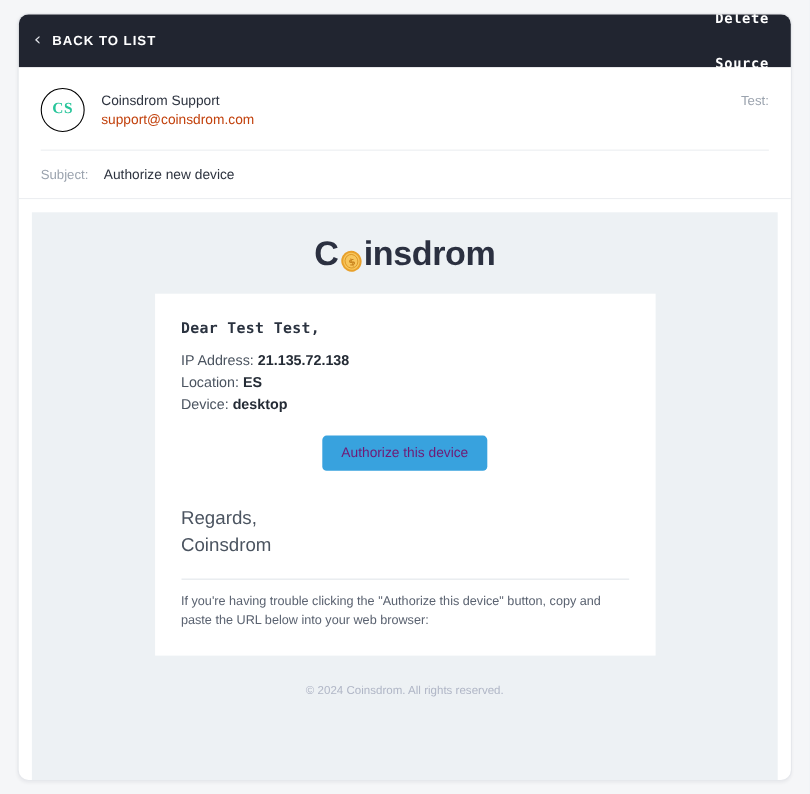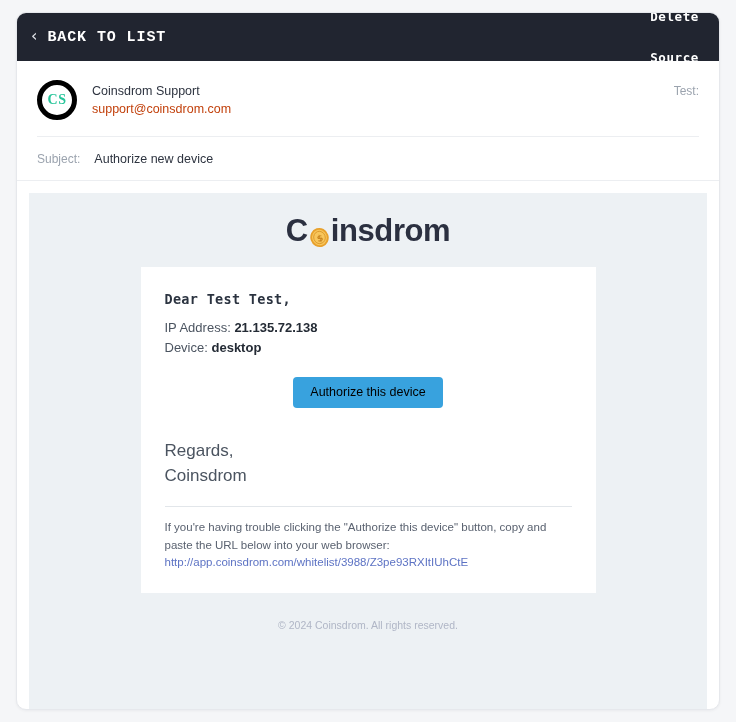--- a/index.html
+++ b/index.html
@@ -47,23 +47,23 @@
   }
   .chev {
     display: inline-block;
     font-size: 16px;
     line-height: 1;
     color: #e3e5ea;
     font-family: "DejaVu Sans", sans-serif;
     transform: translateY(-1px);
   }
   .back-label {
-    font-family: Liberation Mono, monospace;
-    font-weight: bold;
-    font-size: 15px;
+    font-family: Liberation Sans, sans-serif;
+    font-weight: bold;
+    font-size: 12px;
     letter-spacing: 0.9px;
     color: #ffffff;
   }
   .toolbar-spacer { flex: 1; }
   .toolbar-actions {
     display: flex;
     align-items: center;
     gap: 26px;
     flex-direction: column;
   }
@@ -80,21 +80,21 @@
   
   .sender-row {
     display: flex;
     align-items: flex-start;
     padding: 19px 20px 16px 20px;
   }
   .avatar {
     width: 40px;
     height: 40px;
     border-radius: 50%;
-    border: 5px solid #000000;
+    border: 1px solid #000000;
     display: flex;
     align-items: center;
     justify-content: center;
     flex: 0 0 auto;
     margin-right: 15px;
     background: #ffffff;
   }
   .avatar-initials {
     font-family: "Liberation Serif", serif;
     font-size: 14px;
@@ -205,21 +205,21 @@
     color: #4b5460;
   }
   .kv-line b { color: #242b35; }
   .btn-wrap {
     text-align: center;
     margin: 19px 0 6px 0;
   }
   .authorize-btn {
     display: inline-block;
     background: #38a2de;
-    color: #000000;
+    color: #701a75;
     font-size: 12.5px;
     padding: 9px 17px 10px 17px;
     border-radius: 4px;
     border: none;
     cursor: pointer;
     font-family: "Liberation Sans", sans-serif;
     line-height: 1;
   }
   .regards {
     margin-top: 30px;
@@ -310,37 +310,40 @@
     <div class="inner-card">
 
       <div class="greeting">Dear Test Test,</div>
 
 
       <div class="kv-line">
         <span>IP Address:</span>
         <b>21.135.72.138</b>
       </div>
       <div class="kv-line">
+        <span>Location:</span>
+        <b>ES</b>
+      </div>
+      <div class="kv-line">
         <span>Device:</span>
         <b>desktop</b>
       </div>
 
       <div class="btn-wrap">
         <button class="authorize-btn">Authorize this device</button>
       </div>
 
       <div class="regards">
         <div>Regards,</div>
         <div>Coinsdrom</div>
       </div>
 
       <div class="hr-thin"></div>
 
       <div class="trouble-text">If you're having trouble clicking the "Authorize this device" button, copy and paste the URL below into your web browser:</div>
-      <a class="url-link" href="#">http://app.coinsdrom.com/whitelist/3988/Z3pe93RXItIUhCtE</a>
 
     </div>
 
     <div class="copyright">© 2024 Coinsdrom. All rights reserved.</div>
 
   </div>
 
 </div>
 
 </body></html>

